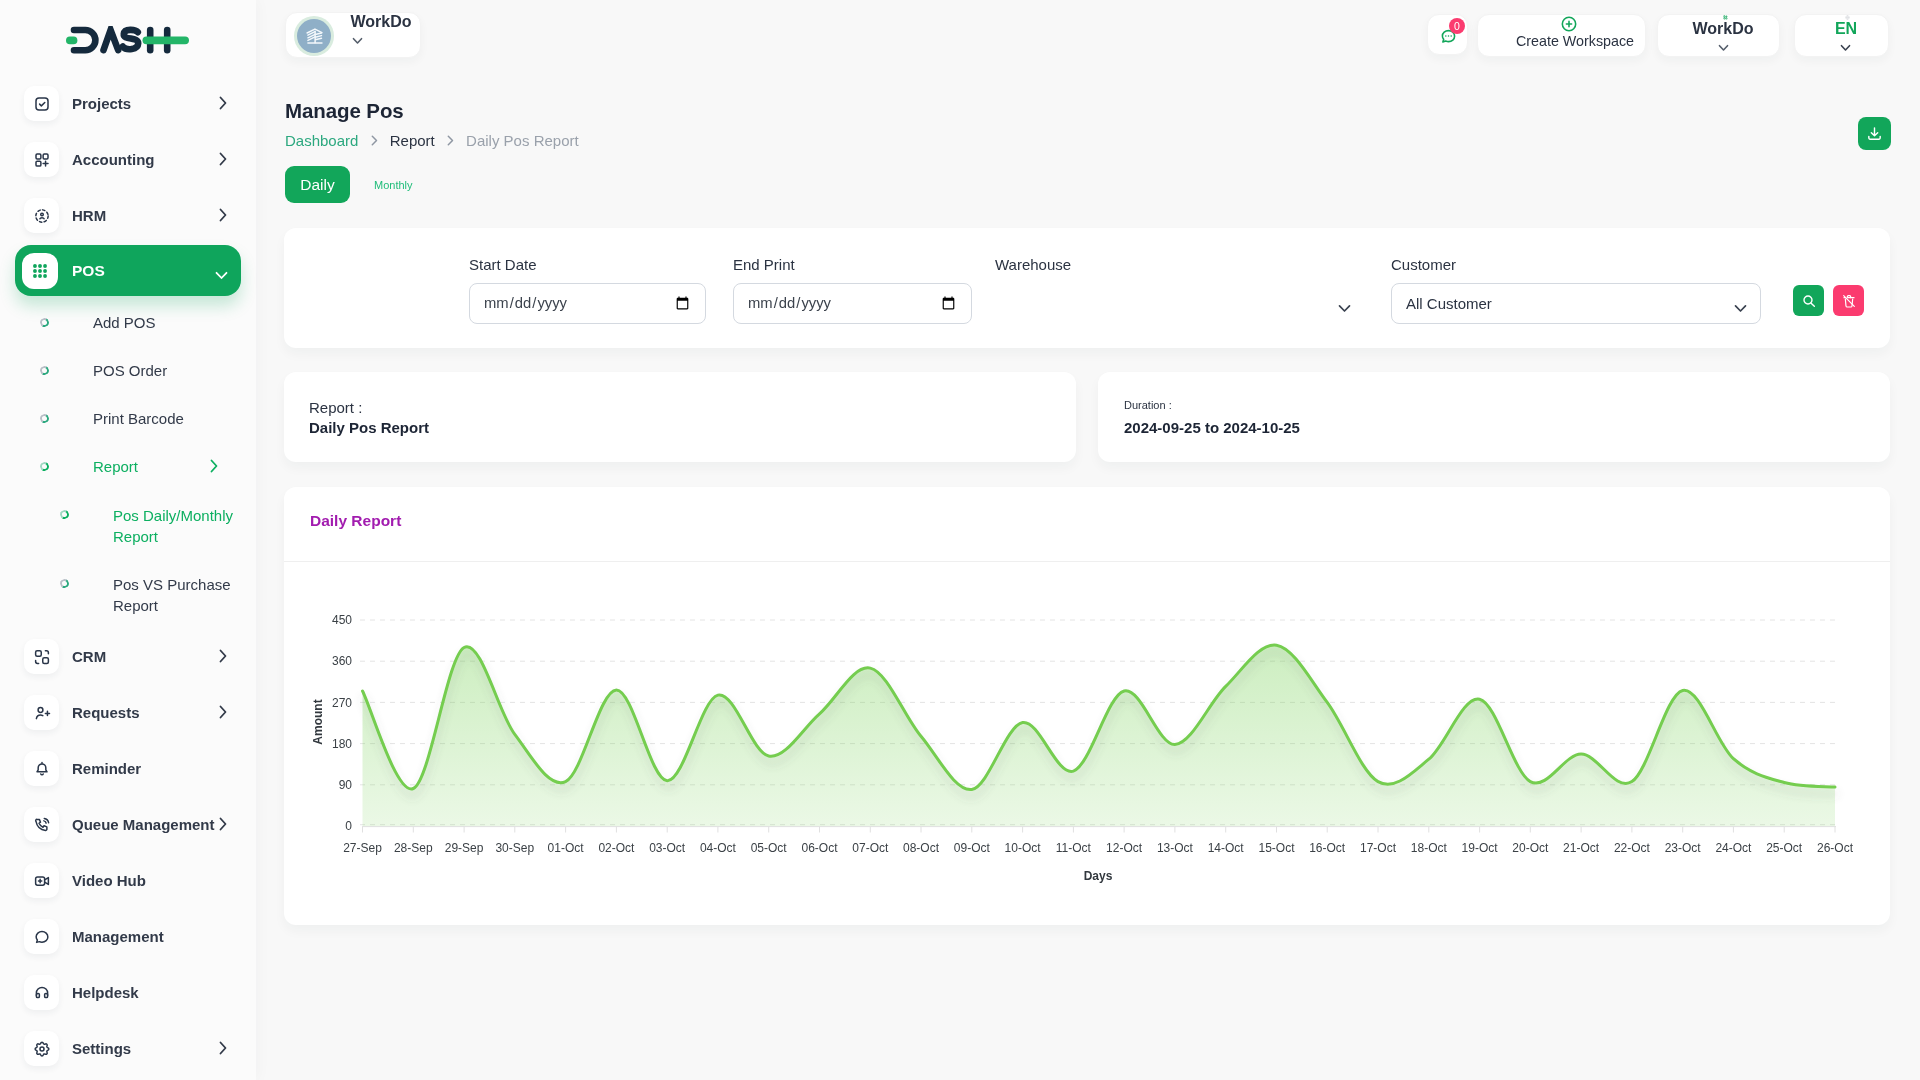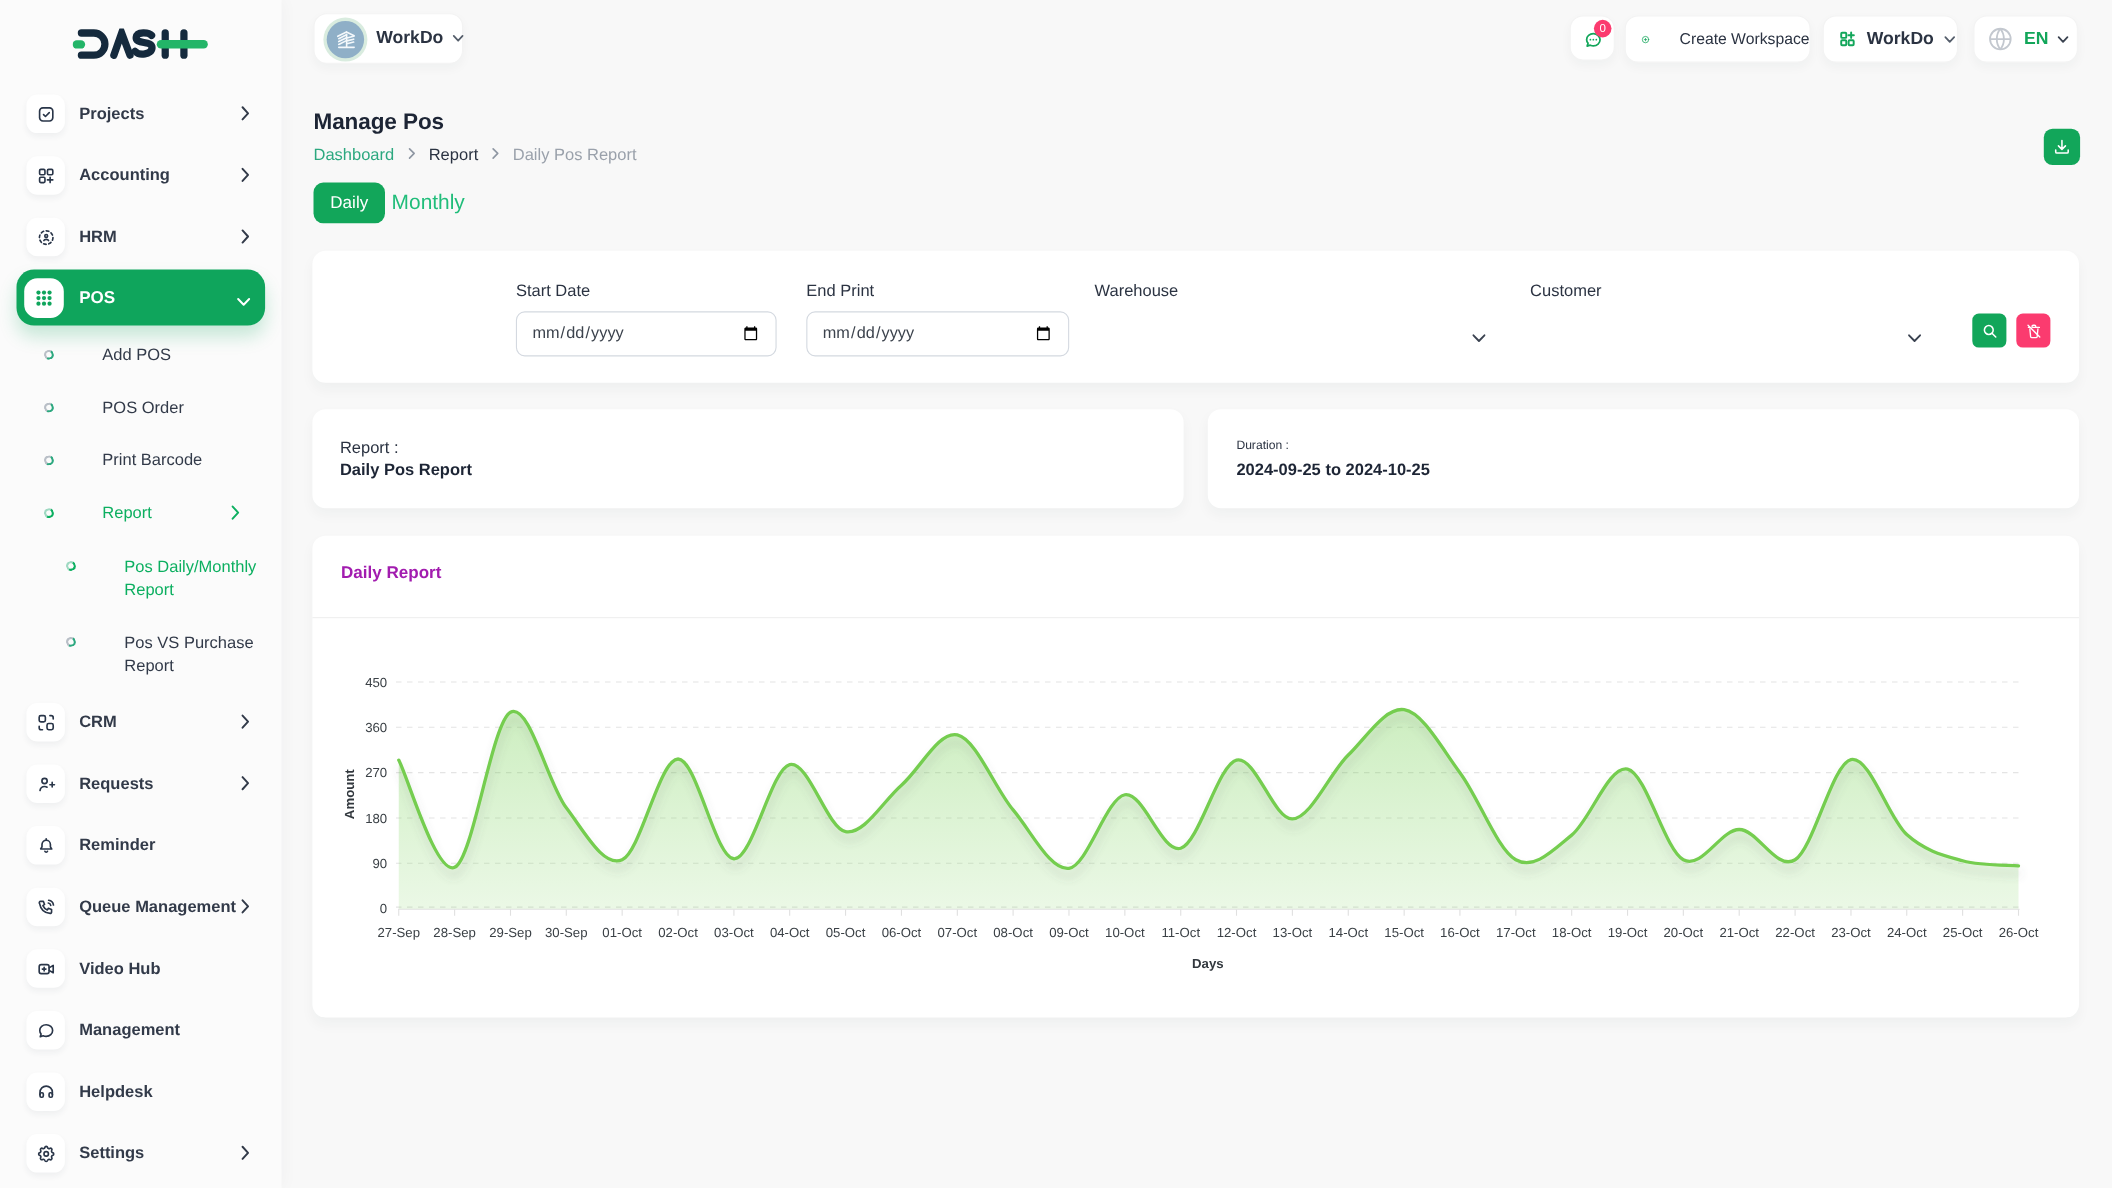--- a/index.html
+++ b/index.html
@@ -11,21 +11,21 @@
 #sidebar{position:absolute;left:0;top:0;width:256px;height:1080px;background:#fbfbfb;box-shadow:2px 0 14px rgba(35,46,60,.03);}
 .mitem{position:absolute;left:15px;width:226px;height:36px;}
 .micon{position:absolute;left:9px;top:0;width:35px;height:35px;background:#fff;border-radius:10px;box-shadow:0 3px 6px rgba(35,46,60,.06);display:flex;align-items:center;justify-content:center;color:#2a3649;}
 .mtext{position:absolute;left:57px;top:0;height:35px;display:flex;align-items:center;font-size:15px;font-weight:600;color:#323a49;}
 .mchev{position:absolute;right:14px;top:10px;color:#323a49;}
 .sub{position:absolute;font-size:15px;color:#323a49;margin-left:29px;}
 .bullet{position:absolute;width:9px;height:9px;border-radius:50%;}
 .b1{border:2px solid #b9bfc7;border-bottom-color:#2ca87f;border-right-color:#2ca87f;transform:rotate(-15deg);}
 .bg1{border:2px solid #9fd9c2;border-bottom-color:#0caf60;border-right-color:#0caf60;transform:rotate(-15deg);}
 
-.pill{position:absolute;background:#fff;border-radius:12px;border:1px solid #f3f3f3;box-shadow:0 4px 10px rgba(35,46,60,.04);display:flex;align-items:center;}
+.pill{position:absolute;background:#fff;border-radius:12px;border:1px solid #f3f3f3;box-shadow:0 4px 10px rgba(35,46,60,.04);display:flex;align-items:center;flex-direction:column;}
 
 .flabel{position:absolute;font-size:15px;color:#2b3342;}
 .finput{position:absolute;height:41px;border:1px solid #d4d9e0;border-radius:8px;background:#fff;font-family:"Liberation Sans",sans-serif;font-size:14.8px;color:#3c434d;padding:0 13px;}
 select.finput{appearance:none;-webkit-appearance:none;padding:0 14px;color:#2b3342;font-size:15px;}
 .sqbtn{position:absolute;width:31px;height:31px;border-radius:6px;display:flex;align-items:center;justify-content:center;color:#fff;}
 </style>
 </head>
 <body>
 <div id="sidebar">
 <svg class="abs" style="left:66px;top:26px" width="123" height="28" viewBox="0 0 123 28" fill="none">
@@ -282,39 +282,40 @@
  <span style="color:#8f97a3;margin:0 8px"><svg width="7" height="11" viewBox="0 0 7 11" fill="none" stroke="#8f97a3" stroke-width="1.5" stroke-linecap="round" stroke-linejoin="round">
           <path d="M1.3 1.3L5.5 5.5 1.3 9.7"></path>
         </svg></span>
  <span style="color:#2b3342">Report</span>
  <span style="color:#8f97a3;margin:0 8px"><svg width="7" height="11" viewBox="0 0 7 11" fill="none" stroke="#8f97a3" stroke-width="1.5" stroke-linecap="round" stroke-linejoin="round">
           <path d="M1.3 1.3L5.5 5.5 1.3 9.7"></path>
         </svg></span>
  <span style="color:#9aa1ab">Daily Pos Report</span>
 </div>
 <div class="abs" style="left:285px;top:166px;width:65px;height:37px;background:#12a65a;border-radius:9px;display:flex;align-items:center;justify-content:center;font-size:15.5px;color:#fff">Daily</div>
-<div class="abs" style="left:356px;top:166px;height:37px;display:flex;align-items:center;font-size:19px;color:#20bd7a">Monthly</div>
+<div class="abs" style="left:374px;top:166px;height:37px;display:flex;align-items:center;font-size:11px;color:#20bd7a">Monthly</div>
 
 <div class="abs sqbtn" style="left:1858px;top:117px;width:33px;height:33px;background:#12a65a;border-radius:8px">
  <svg width="17" height="17" viewBox="0 0 24 24" fill="none" stroke="#fff" stroke-width="2" stroke-linecap="round" stroke-linejoin="round">
         <path d="M4 16v2.5A1.5 1.5 0 0 0 5.5 20h13a1.5 1.5 0 0 0 1.5-1.5V16"></path>
         <path d="M12 4v11M7.5 10.8L12 15.3l4.5-4.5"></path>
       </svg>
 </div>
 
 <div class="card" style="left:284px;top:228px;width:1606px;height:120px">
  <span class="flabel" style="left:185px;top:28px">Start Date</span>
  <input type="date" class="finput" style="left: 185px; top: 55px; width: 237px;">
  <span class="flabel" style="left:449px;top:28px">End Print</span>
  <input type="date" class="finput" style="left: 449px; top: 55px; width: 239px;">
  <span class="flabel" style="left:711px;top:28px">Warehouse</span>
  <span class="abs" style="left:1054px;top:71px;color:#3a4250"><svg width="13" height="9" viewBox="0 0 13 9" fill="none" stroke="currentColor" stroke-width="1.7" stroke-linecap="round" stroke-linejoin="round">
           <path d="M1.5 1.8L6.5 7l5-5.2"></path>
         </svg></span>
  <span class="flabel" style="left:1107px;top:28px">Customer</span>
+ <select class="finput" style="left:1107px;top:55px;width:370px"><option>All Customer</option></select>
  <span class="abs" style="left:1450px;top:71px;color:#3a4250"><svg width="13" height="9" viewBox="0 0 13 9" fill="none" stroke="currentColor" stroke-width="1.7" stroke-linecap="round" stroke-linejoin="round">
           <path d="M1.5 1.8L6.5 7l5-5.2"></path>
         </svg></span>
  <span class="sqbtn" style="left:1509px;top:57px;background:#12a65a">
         <svg width="16" height="16" viewBox="0 0 24 24" fill="none" stroke="#fff" stroke-width="2.1" stroke-linecap="round">
           <circle cx="10.5" cy="10.5" r="6"></circle>
           <path d="M15.2 15.2L20 20"></path>
         </svg>
       </span>
  <span class="sqbtn" style="left:1549px;top:57px;background:#fb3b6f">

